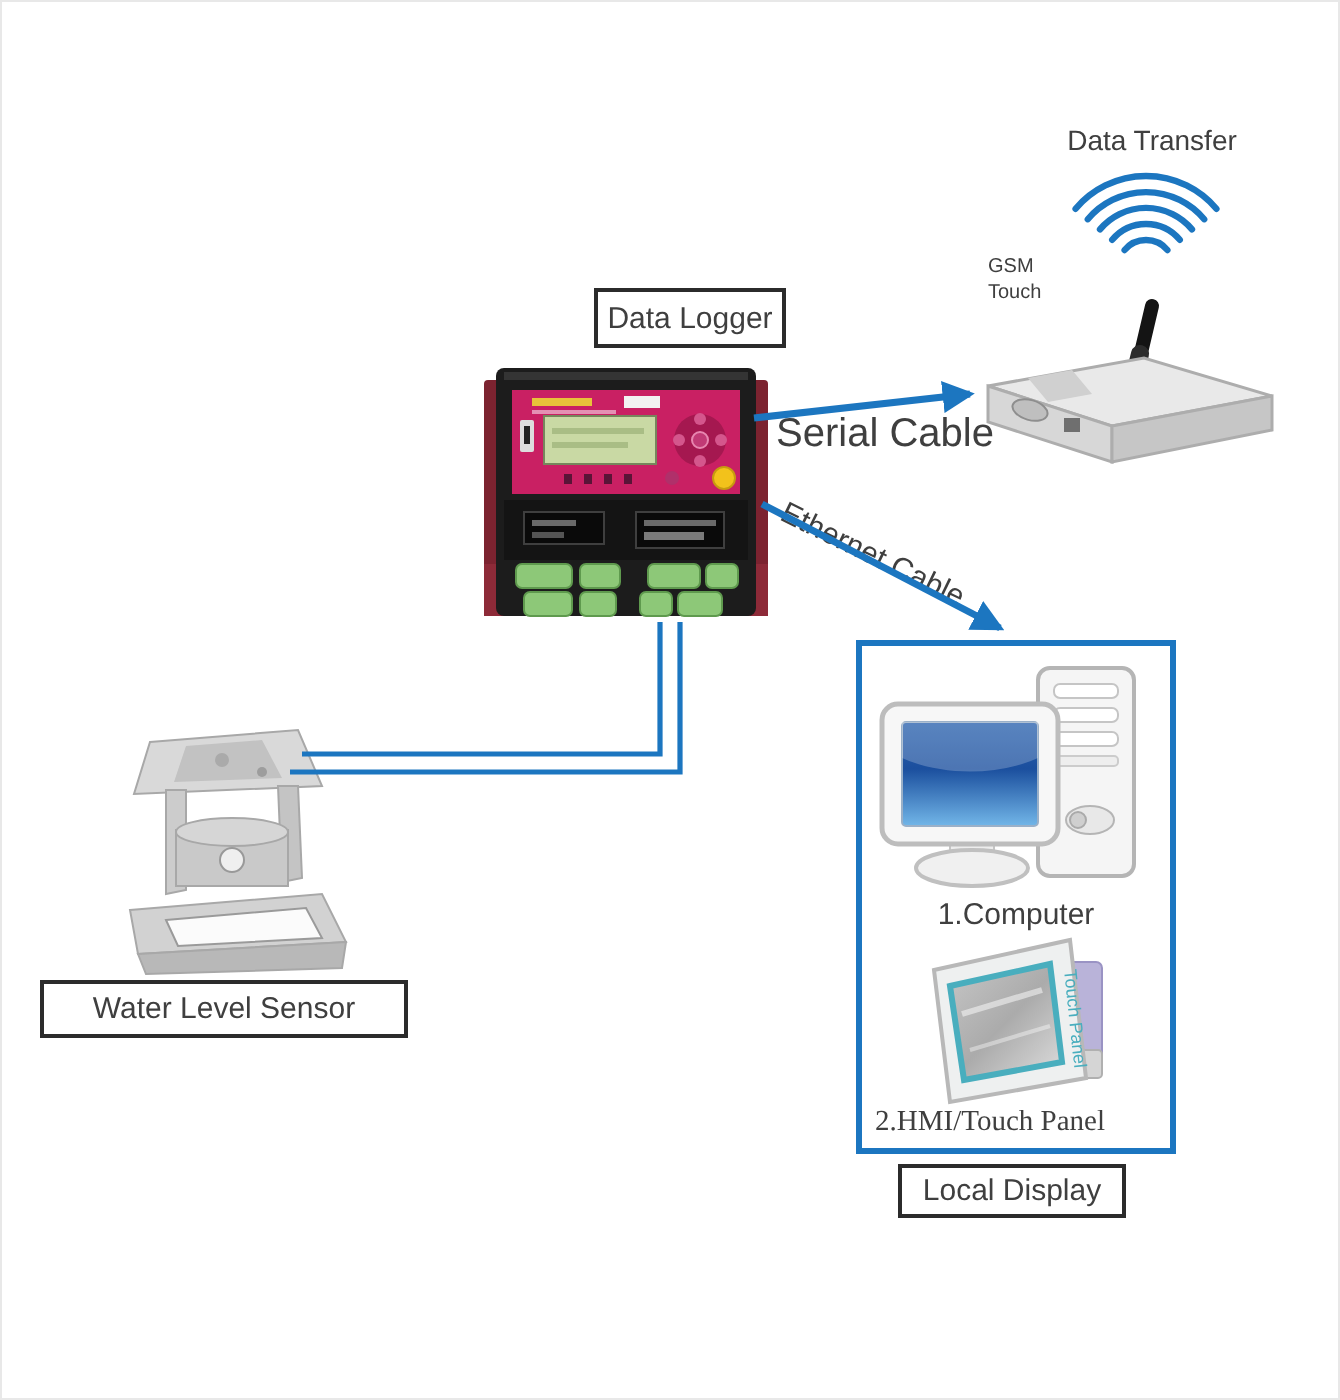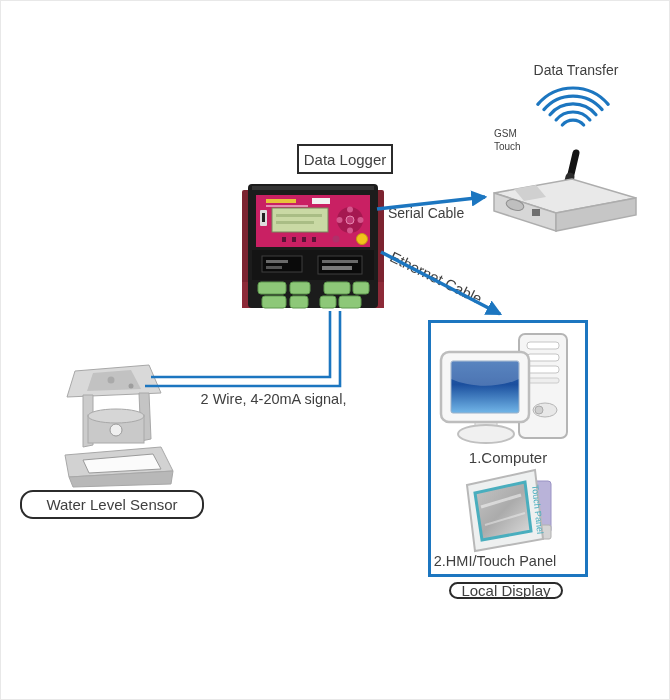--- a/index.html
+++ b/index.html
@@ -122,21 +122,21 @@
 
     <rect x="35" y="56" width="56" height="28" fill="#c9c9c9" stroke="#a8a8a8"></rect>
     <ellipse cx="63" cy="57" rx="28" ry="7" fill="#d6d6d6" stroke="#a8a8a8"></ellipse>
     <circle cx="63" cy="71" r="6" fill="#efefef" stroke="#999999"></circle>
 
     <polygon points="12,96 108,88 120,112 16,118" fill="#d2d2d2" stroke="#a8a8a8"></polygon>
     <polygon points="16,118 120,112 118,125 20,128" fill="#b8b8b8" stroke="#a8a8a8"></polygon>
     <polygon points="30,101 100,95 108,110 36,114" fill="#fbfbfb" stroke="#9a9a9a"></polygon>
   </svg>
 
-  <div class="label-box" style="left:19px;top:489px;width:184px;height:29px;border-radius:13px;">
+  <div class="label-box" style="left:19px;top:489px;width:184px;height:29px;">
     <span>Water Level Sensor</span>
   </div>
 
   <div id="local-display-box">
 
     <svg class="abs" style="left:8px;top:9px;" width="138" height="114" viewBox="0 0 138 114">
       <defs>
         <linearGradient id="scr" x1="0" y1="0" x2="0" y2="1">
           <stop offset="0" stop-color="#2a62ae"></stop>
           <stop offset="0.45" stop-color="#1b4f9e"></stop>
@@ -171,39 +171,38 @@
         </linearGradient>
       </defs>
       <rect x="70" y="14" width="20" height="52" rx="3" fill="#b9b3d9" stroke="#9a93c4"></rect>
       <rect x="66" y="58" width="24" height="14" rx="2" fill="#d5d5d5" stroke="#b0b0b0"></rect>
       <polygon points="6,18 74,3 82,72 14,84" fill="#eef0f0" stroke="#b8b8b8" stroke-width="2"></polygon>
       <polygon points="14,26 64,15 70,64 21,73" fill="url(#hmiGrad)" stroke="#49aebe" stroke-width="3"></polygon>
       <path d="M20 40 L60 28" stroke="#ffffff" stroke-width="3" opacity="0.5"></path>
       <path d="M24 58 L64 46" stroke="#ffffff" stroke-width="2" opacity="0.4"></path>
       <text transform="translate(71 18) rotate(84)" font-size="9" fill="#49aebe" font-family="Liberation Sans, sans-serif">Touch Panel</text>
     </svg>
-    <div class="txt center-text" style="left:0;top:229px;width:128px;font-size:14.5px;">
+    <div class="txt center-text" style="left:0;top:229px;width:128px;font-size:14.5px;font-family:Liberation Serif, serif;">
       <span>2.HMI/Touch Panel</span>
     </div>
   </div>
 
-  <div class="label-box" style="left:448px;top:581px;width:114px;height:17px;border-radius:12px;">
+  <div class="label-box" style="left:448px;top:581px;width:114px;height:27px;">
     <span>Local Display</span>
   </div>
 
-  <div class="txt" style="left:387px;top:204px;font-size:14px;">
+  <div class="txt" style="left:387px;top:204px;font-size:20px;">
     <span>Serial Cable</span>
   </div>
 
   <div class="txt" id="ethernet-label" style="left:394px;top:247px;">
     <span>Ethernet Cable</span>
   </div>
 
   <div class="txt center-text" style="left:180px;top:389px;width:185px;font-size:14.5px;line-height:1.3;">
-    <div>2 Wire, 4-20mA signal,</div>
   </div>
 
   <svg class="abs overlay" style="left:0;top:0;" width="670" height="700" viewBox="0 0 670 700">
     <defs>
       <marker id="arrow" viewBox="0 0 10 10" refX="8.5" refY="5" markerWidth="4.6" markerHeight="4.6" orient="auto-start-reverse">
         <path d="M0 0 L10 5 L0 10 z" fill="#1c76c0"></path>
       </marker>
     </defs>
 
     <g stroke="#1c76c0" stroke-width="3.2" fill="none" stroke-linecap="round">

